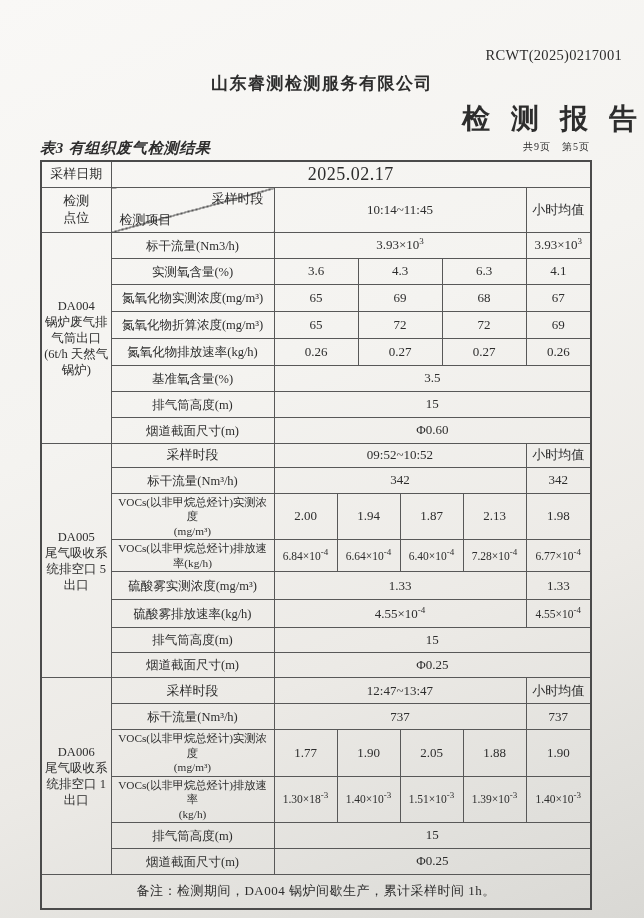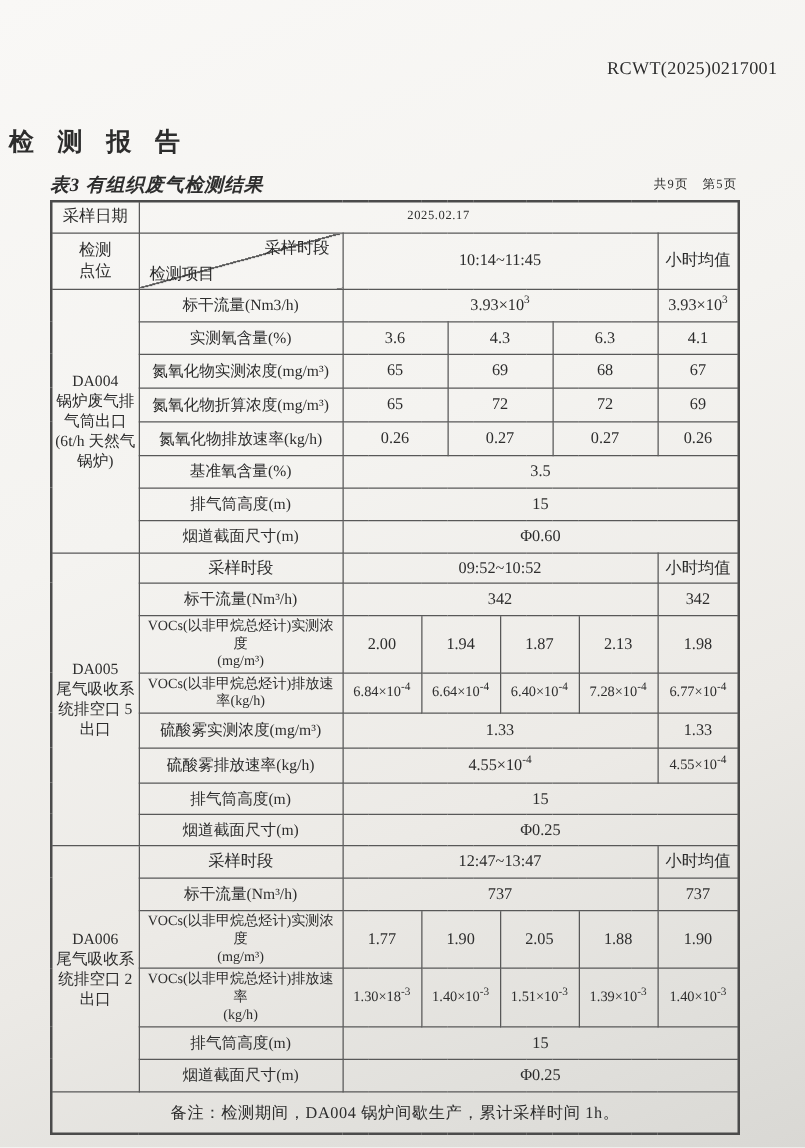--- a/index.html
+++ b/index.html
@@ -6,56 +6,57 @@
   html,body { margin:0; padding:0; }
   .page {
     position:relative; width:644px; height:918px; overflow:hidden;
     background: linear-gradient(158deg,#f9f8f6 0%,#f4f3f0 40%,#eceae6 68%,#e0dfdb 88%,#d9d8d4 100%);
     font-family:"Liberation Serif","DejaVu Serif",serif;
     color:#2d2d2d;
   }
   .report-no { position:absolute; top:47px; right:22px; font-size:14.5px; letter-spacing:0.3px; }
   .company  { position:absolute; top:72px; left:0; width:100%; text-align:center;
               font-size:17px; font-weight:bold; letter-spacing:1.5px; }
-  .title    { position:absolute; top:100px; left:0; width:100%; text-align:left; margin:0;
-              font-size:20px; font-weight:bold; letter-spacing:7px; text-indent:7px; }
+  .title    { position:absolute; top:100px; left:0; width:100%; text-align:right; margin:0;
+              font-size:28px; font-weight:bold; letter-spacing:7px; text-indent:7px; }
   .caption  { position:absolute; top:139px; left:40px; width:550px; text-align:left;
               font-size:15px; font-weight:bold; letter-spacing:0.8px;font-style:italic; }
   .pagination { position:absolute; top:140px; right:54px; font-size:10px; letter-spacing:1px; }
 
   table.results {
     position:absolute; top:160px; left:40px; width:550px;
     border-collapse:collapse; table-layout:fixed;
     border:2px solid #4b4b4b;
   }
   td {
     border:1px solid #585858; text-align:center; vertical-align:middle;
     font-size:12.5px; padding:1px 2px; line-height:1.28; overflow:hidden;
   }
   .pre   { white-space:pre-line; }
   .hd    { font-size:13px; }
   .num   { font-size:13px; }
   .expv  { font-size:11.5px; }
   sup    { font-size:9px; line-height:0; vertical-align:super; }
   .small { font-size:11.3px; }
-  .datev { font-size:10px; letter-spacing:0.5px;margin-top:20px; }
+  .datev { font-size:18px; letter-spacing:0.5px;margin-top:20px; }
   .remark{ font-size:13px; letter-spacing:0.5px; }
   .diag  { position:relative; padding:0;
            background:linear-gradient(to bottom right,
              transparent calc(50% - 0.7px), #585858 calc(50% - 0.7px),
              #585858 calc(50% + 0.7px), transparent calc(50% + 0.7px)); }
   .diag .dt { position:absolute; top:3px; right:10px; font-size:13px; }
   .diag .db { position:absolute; bottom:3px; left:8px; font-size:13px;margin-top:28px; }
 </style>
 </head>
 <body>
 
 <div class="page">
 
   <div class="report-no">RCWT(2025)0217001</div>
+  <div class="company">山东睿测检测服务有限公司</div>
   <h1 class="title">检 测 报 告</h1>
   <div class="caption">表3 有组织废气检测结果</div>
   <div class="pagination">共9页　第5页</div>
 
   <table class="results">
     <colgroup>
       <col style="width:70px">
         <col style="width:163px">
       <col style="width:21px">
         <col style="width:21px">
@@ -187,21 +188,21 @@
         <td colspan="13" class="num">15</td>
       </tr>
       <tr style="height:25px">
         <td>烟道截面尺寸(m)</td>
         <td colspan="13" class="num">Φ0.25</td>
       </tr>
 
       <tr style="height:26px">
         <td rowspan="6" class="pre">DA006
 尾气吸收系
-统排空口 2
+统排空口 1
 出口</td>
         <td class="hd">采样时段</td>
         <td colspan="12" class="hd">12:47~13:47</td>
         <td class="hd">小时均值</td>
       </tr>
       <tr style="height:26px">
         <td>标干流量(Nm³/h)</td>
         <td colspan="12" class="num">737</td>
         <td class="num">737</td>
       </tr>

